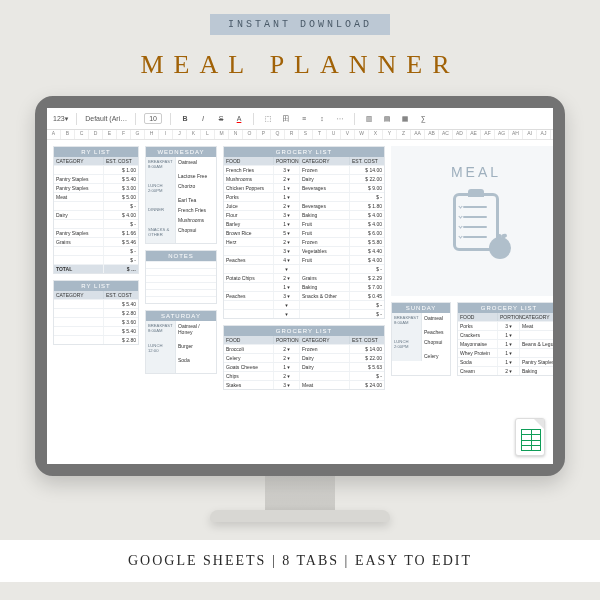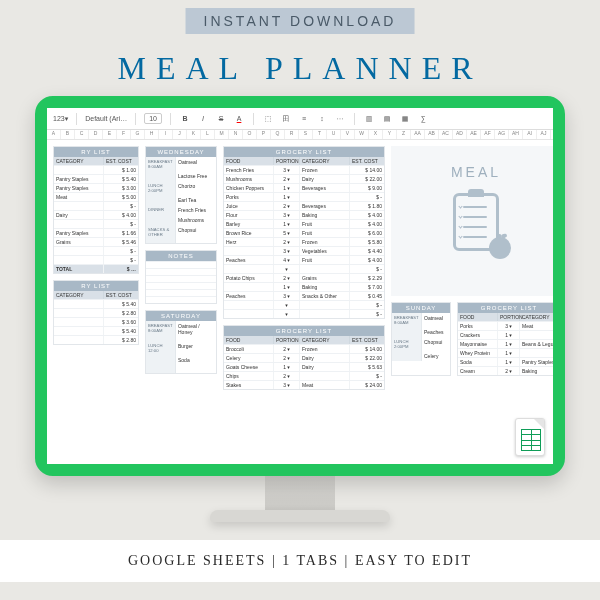--- a/index.html
+++ b/index.html
@@ -4,34 +4,35 @@
 <style>
   * { box-sizing: border-box; margin: 0; padding: 0; }
   body {
     width: 600px; height: 600px;
     background: #e9e8e4;
     font-family: Arial, sans-serif;
     position: relative;
     overflow: hidden;
   }
   .top-banner {
-    position: absolute; top: 8px; left: 50%; transform: translateX(-50%);
+    position: absolute; top: 14px; left: 50%; transform: translateX(-50%);
     background: #bcc8d4; color: #4a5a68;
-    padding: 5px 18px; font-size: 14px; letter-spacing: 3px;
+    padding: 5px 18px; font-size: 10px; letter-spacing: 3px;
     font-weight: 500;
+    font-family: Liberation Mono, monospace;
   }
   .main-title {
     position: absolute; top: 50px; left: 0; right: 0; text-align: center;
-    font-size: 32px; letter-spacing: 10px; color: #0369a1; font-family: Georgia, serif;
+    font-size: 26px; letter-spacing: 10px; color: #a16207; font-family: Georgia, serif;
   }
   .monitor {
     position: absolute; top: 96px; left: 50%; transform: translateX(-50%);
     width: 530px; height: 380px;
     background: #f4f4f2;
-    border: 12px solid #22c55e;
+    border: 12px solid #737373;
     border-radius: 18px;
     box-shadow: 0 8px 20px rgba(0,0,0,0.18), inset 0 0 0 1px #c8c7c3;
   }
   .stand-neck { position:absolute; top:476px; left:50%; transform:translateX(-50%); width:70px; height:38px; background:linear-gradient(#d8d7d3,#c8c7c3); border-radius:0 0 4px 4px; }
   .stand-base { position:absolute; top:510px; left:50%; transform:translateX(-50%); width:180px; height:12px; background:#d8d7d3; border-radius:8px 8px 4px 4px; box-shadow:0 4px 10px rgba(0,0,0,0.15); }
 
   .screen { position:absolute; inset:0; background:#fff; overflow:hidden; }
   .toolbar {
     height: 22px; background: #fff; border-bottom: 1px solid #ddd;
     display:flex; align-items:center; gap:6px; padding: 0 6px; font-size:7px; color:#555;
@@ -613,13 +614,13 @@
           <div></div>
           <div></div>
           <div></div>
           <div></div>
           <div></div>
         </div>
     </div>
   </div>
 </div>
 
-<div class="bottom-banner">GOOGLE SHEETS | 1 TABS | EASY TO EDIT</div>
+<div class="bottom-banner">GOOGLE SHEETS | 8 TABS | EASY TO EDIT</div>
 
 </body></html>

